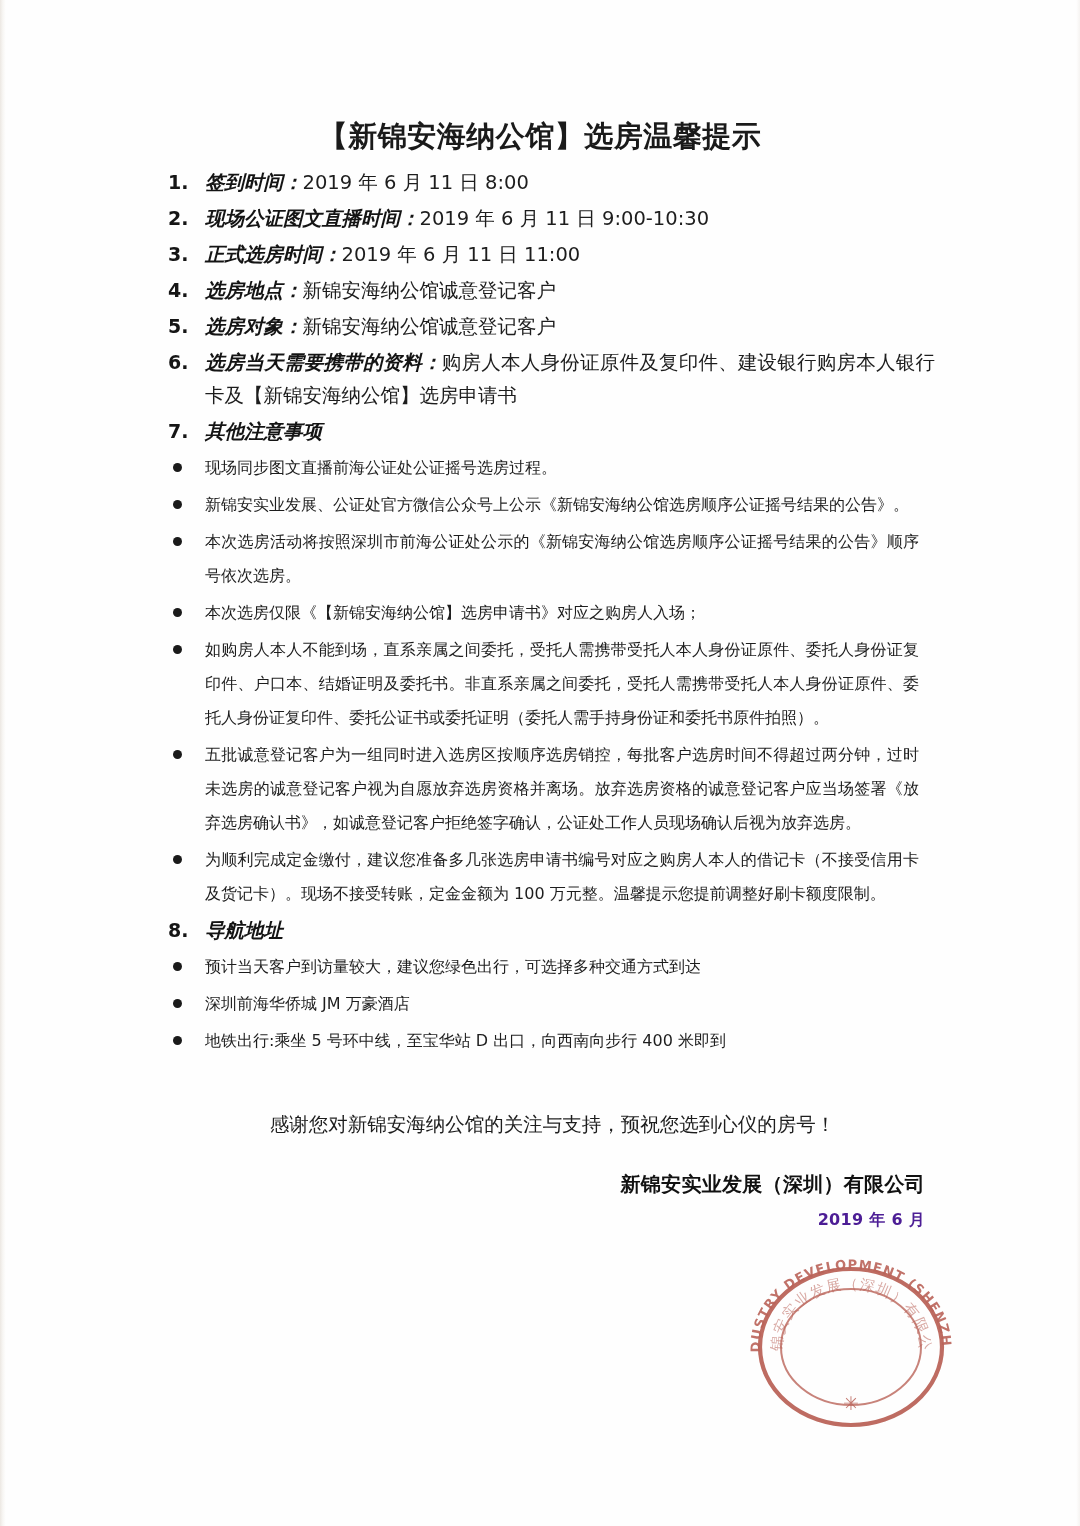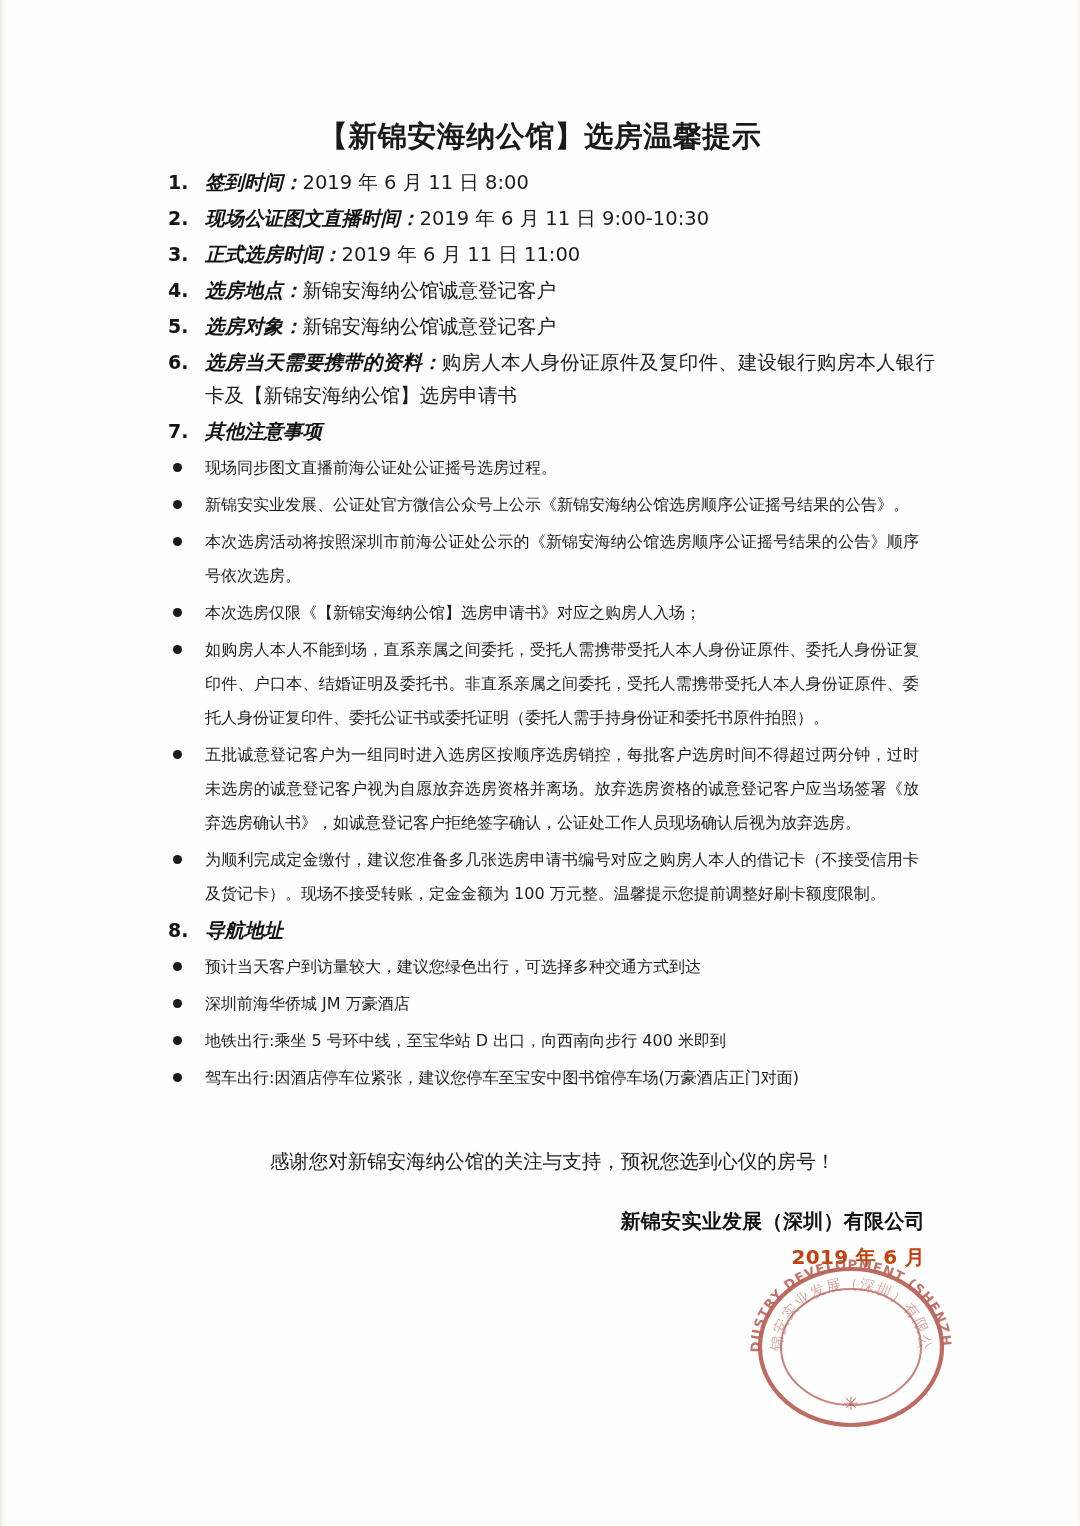--- a/index.html
+++ b/index.html
@@ -123,23 +123,23 @@
     text-align: right;
   }
   .sign-company {
     font-size: 20px;
     font-weight: bold;
     color: #111111;
     line-height: 36px;
     letter-spacing: .3px;
   }
   .sign-date {
-    font-size: 20px;
-    font-weight: bold;
-    color: #c2410c;
+    font-size: 16px;
+    font-weight: bold;
+    color: #4c1d95;
     line-height: 36px;
     letter-spacing: .3px;
   }
 
   
   #seal {
     position: absolute;
     left: 742px;
     top: 1258px;
     width: 218px;
@@ -227,24 +227,20 @@
           <span class="bullet-dot"></span>
           <span class="txt">预计当天客户到访量较大，建议您绿色出行，可选择多种交通方式到达</span>
         </p>
         <p class="bullet-item">
           <span class="bullet-dot"></span>
           <span class="txt">深圳前海华侨城 JM 万豪酒店</span>
         </p>
         <p class="bullet-item">
           <span class="bullet-dot"></span>
           <span class="txt">地铁出行:乘坐 5 号环中线，至宝华站 D 出口，向西南向步行 400 米即到</span>
-        </p>
-        <p class="bullet-item">
-          <span class="bullet-dot"></span>
-          <span class="txt">驾车出行:因酒店停车位紧张，建议您停车至宝安中图书馆停车场(万豪酒店正门对面)</span>
         </p>
       </div>
 
       <p class="closing">感谢您对新锦安海纳公馆的关注与支持，预祝您选到心仪的房号！</p>
 
       <div class="sign-wrap">
         <div class="sign-company">新锦安实业发展（深圳）有限公司</div>
         <div class="sign-date">2019 年 6 月</div>
       </div>
 

